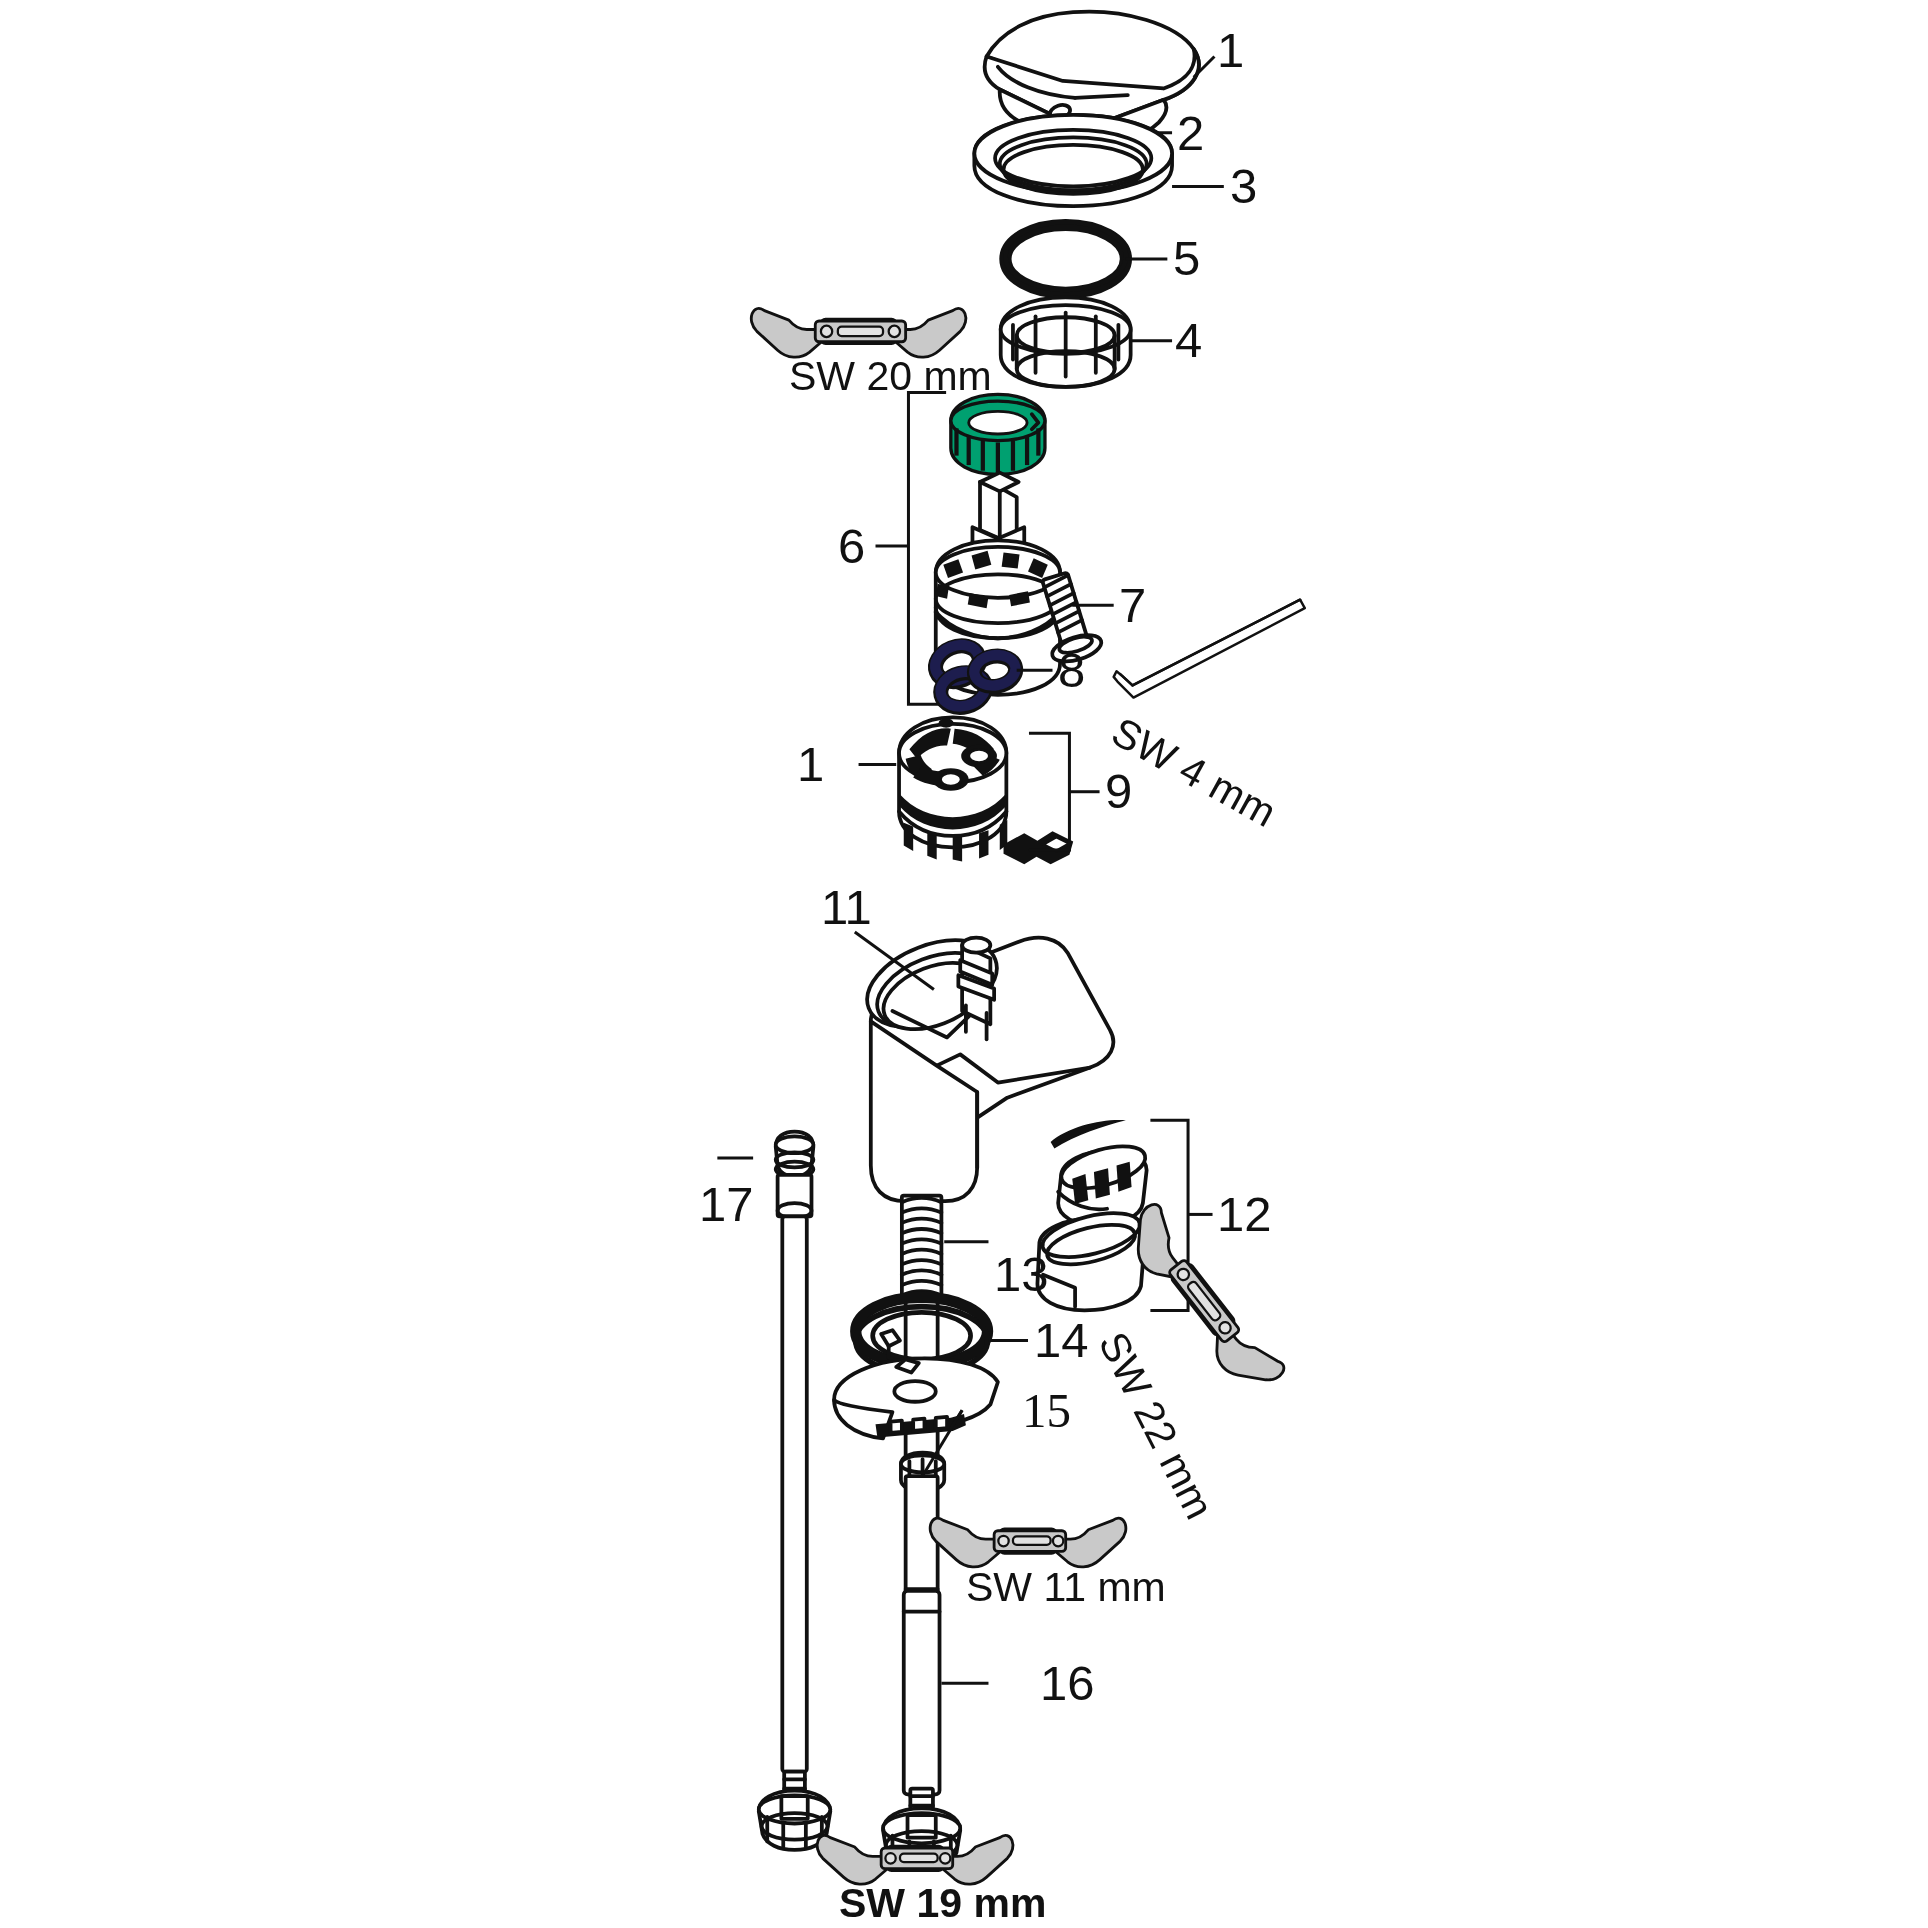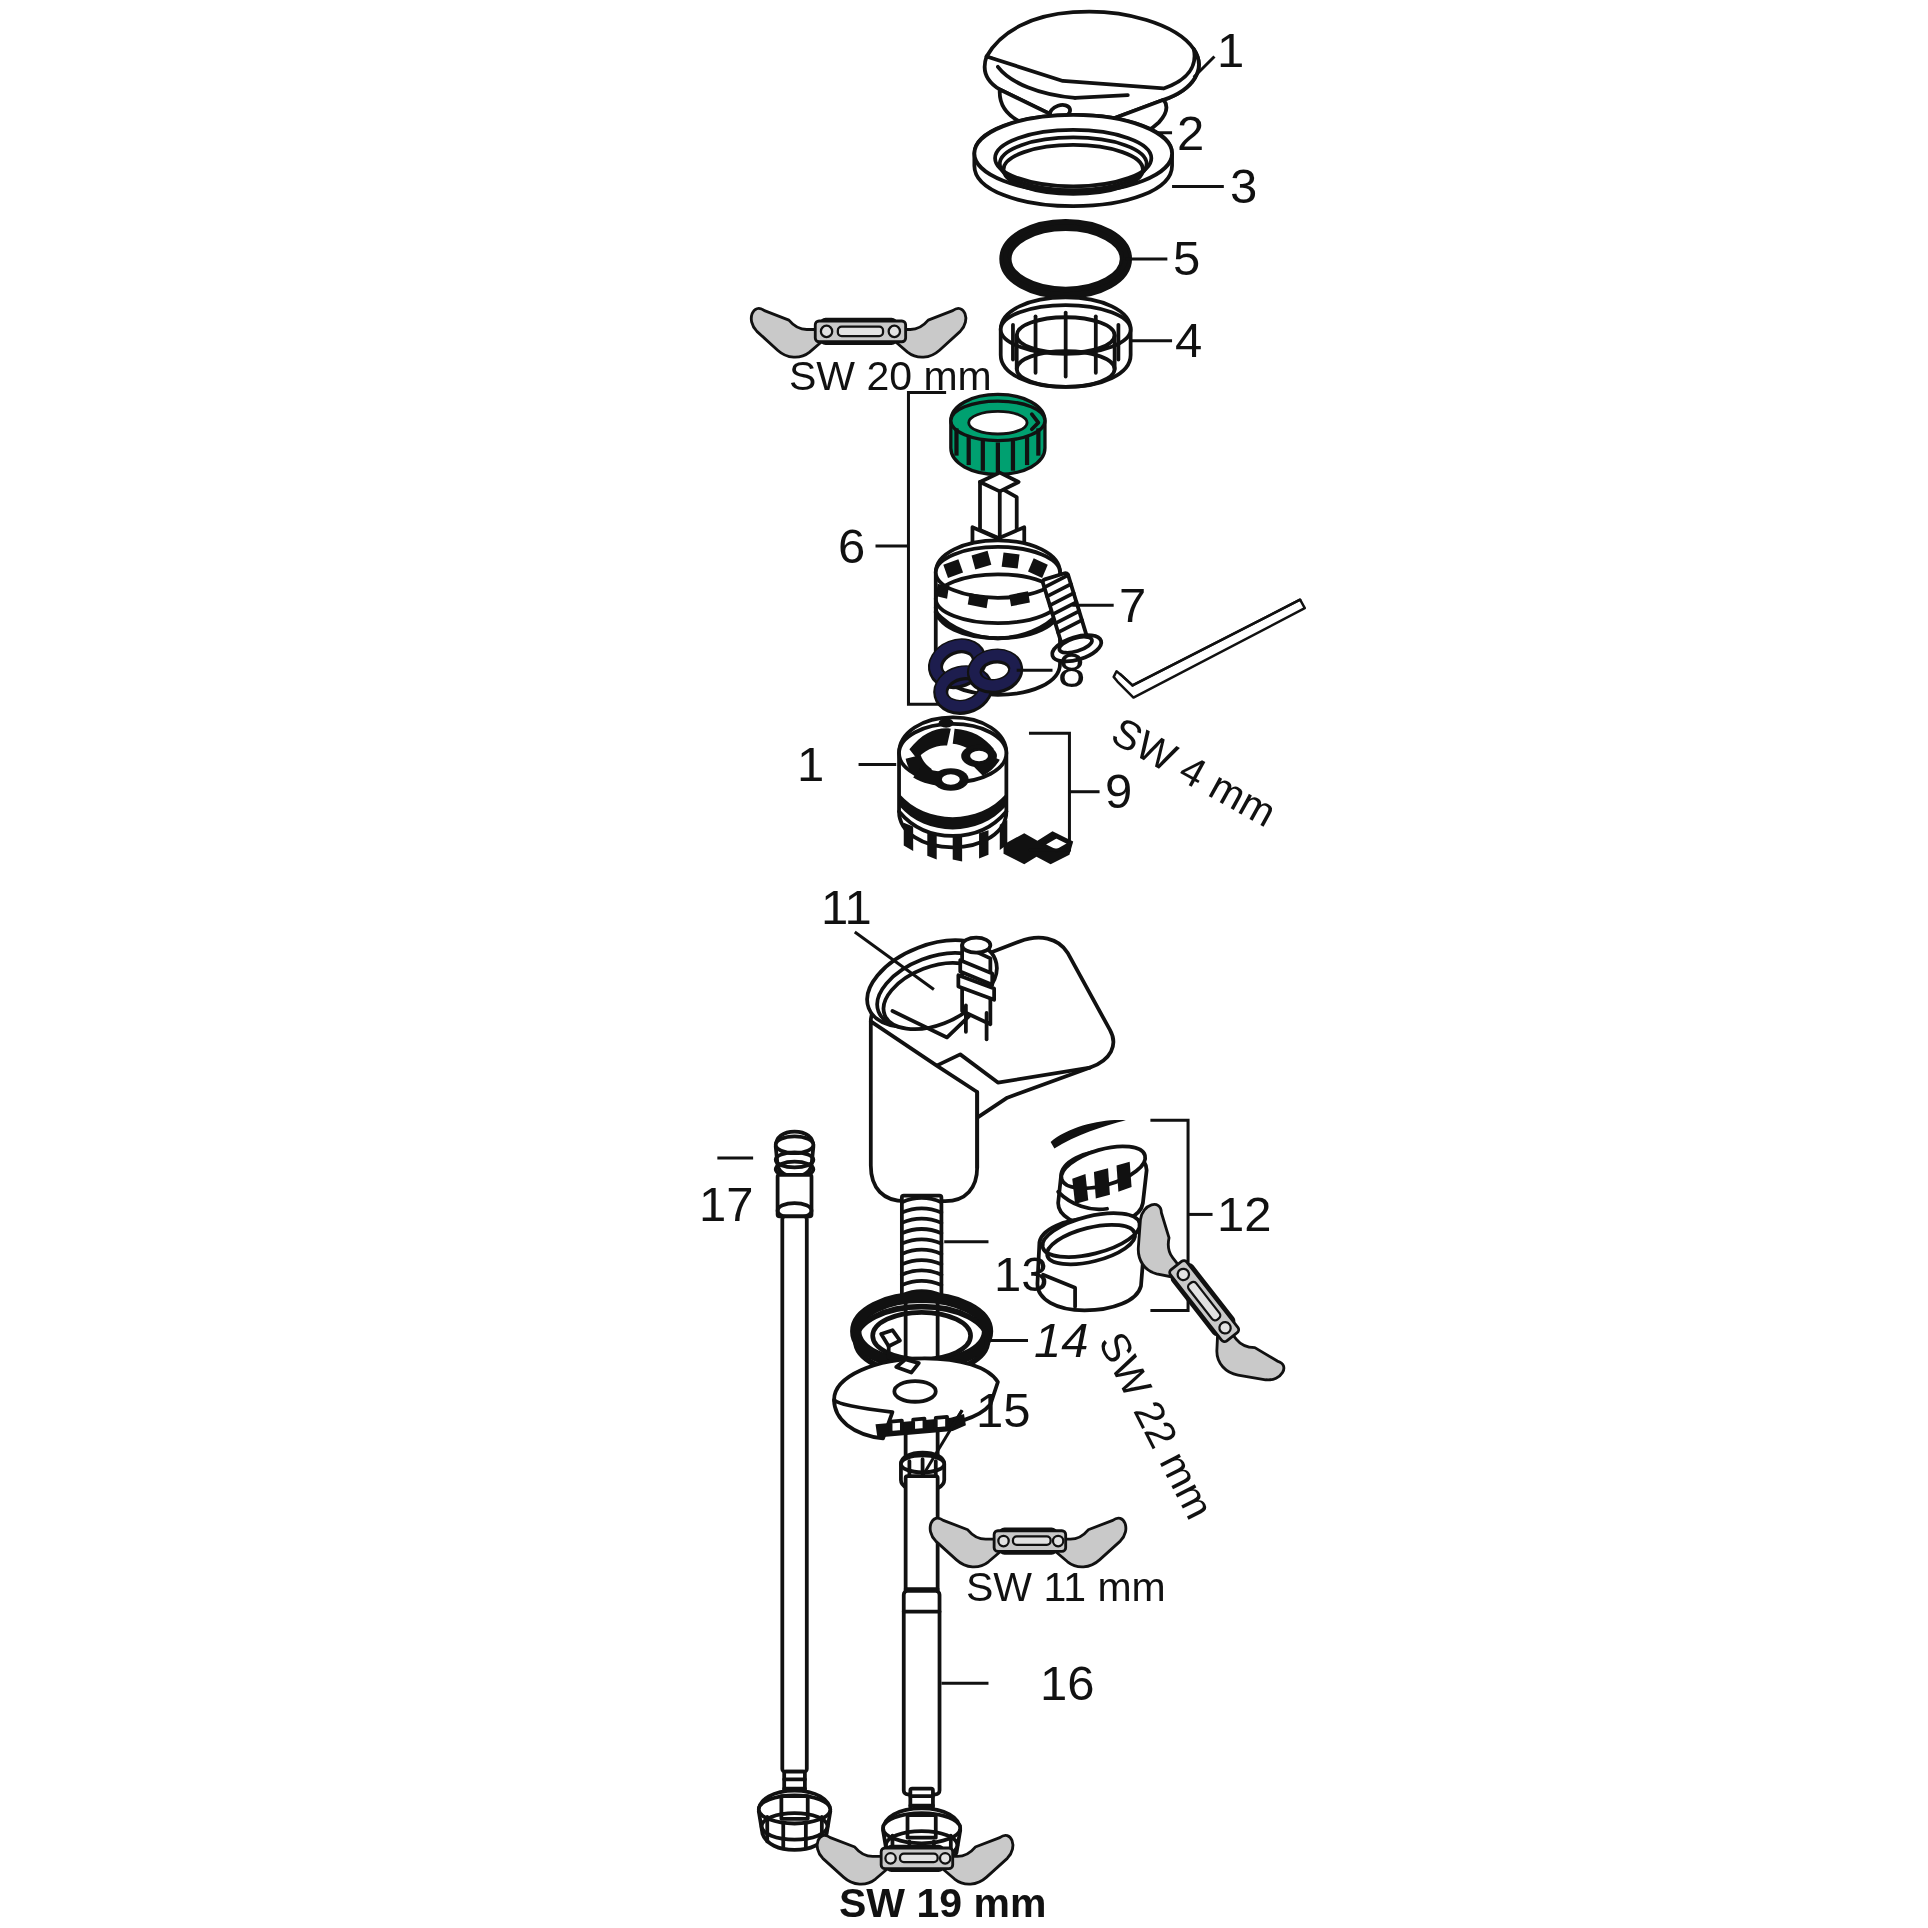--- a/index.html
+++ b/index.html
@@ -452,22 +452,22 @@
 <div class="callout num" style="left:1175px;top:316px;">4</div>
 <div class="callout num" style="left:1173px;top:234px;">5</div>
 <div class="callout num" style="left:838px;top:522px;">6</div>
 <div class="callout num" style="left:1119px;top:581px;">7</div>
 <div class="callout num" style="left:1058px;top:646px;">8</div>
 <div class="callout num" style="left:1105px;top:767px;">9</div>
 <div class="callout num" style="left:797px;top:740px;">1</div>
 <div class="callout num" style="left:821px;top:883px;">11</div>
 <div class="callout num" style="left:1217px;top:1190px;">12</div>
 <div class="callout num" style="left:994px;top:1218px;margin-top:32px;">13</div>
-<div class="callout num" style="left:1034px;top:1316px;font-style:italic;">14</div>
-<div class="callout num" style="left:976px;top:1386px;">15</div>
+<div class="callout num" style="left:1034px;top:1316px;">14</div>
+<div class="callout num" style="left:1022px;top:1386px;font-family:Liberation Serif, serif;">15</div>
 <div class="callout num" style="left:1040px;top:1659px;">16</div>
 <div class="callout num" style="left:699px;top:1180px;text-align:center;">17</div>
 
 <div class="callout sw" style="left:789px;top:356px;">SW 20 mm</div>
 
 <div class="callout sw rot-sw4" style="left:1125px;top:711px;">SW 4 mm</div>
 
 <div class="callout sw rot-sw22" style="left:1128px;top:1326px;">SW 22 mm</div>
 
 <div class="callout sw" style="left:966px;top:1567px;">SW 11 mm</div>

